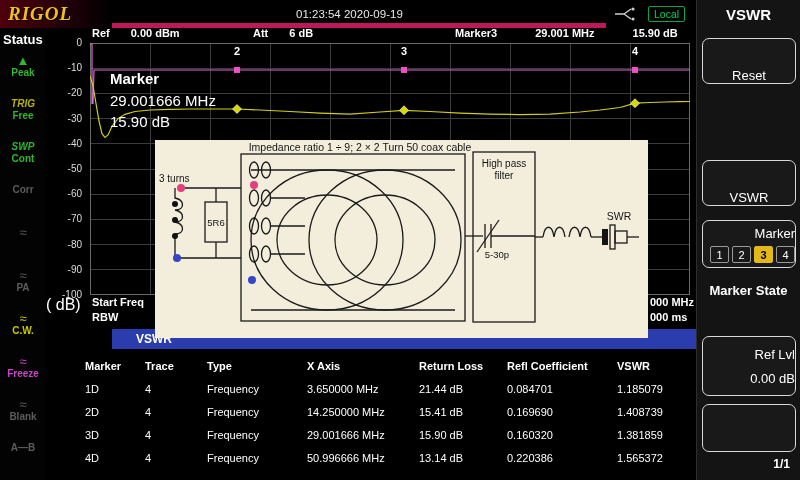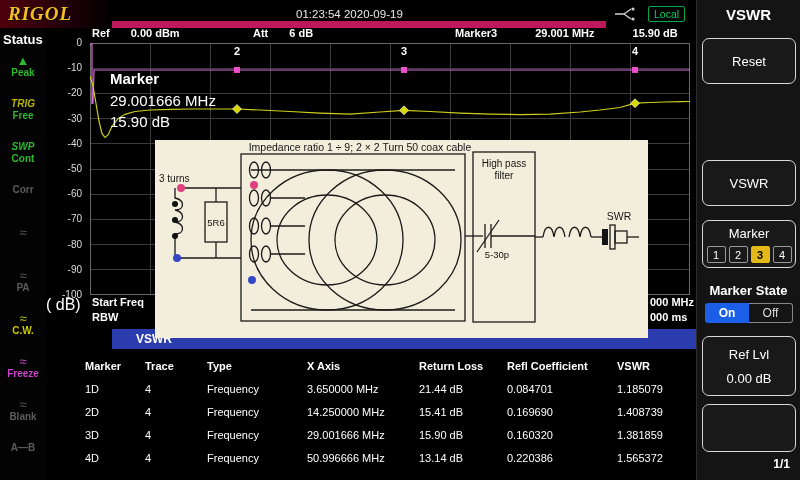--- a/index.html
+++ b/index.html
@@ -1,21 +1,21 @@
 <!DOCTYPE html>
 <html><head>
 <meta charset="utf-8">
 <style>
   *{margin:0;padding:0;box-sizing:border-box}
   body{background:#222;font-family:"Liberation Sans","DejaVu Sans",sans-serif}
   .screen{position:relative;width:800px;height:480px;background:#000;overflow:hidden;color:#fff}
   svg{font-family:"Liberation Sans","DejaVu Sans",sans-serif}
 
   
-  .topbar{position:absolute;left:0;top:0;width:606px;height:28px;background:#000;border-bottom:7px solid #be185d}
+  .topbar{position:absolute;left:0;top:0;width:606px;height:28px;background:#000;border-bottom:5px solid #be185d}
   .logo{position:absolute;left:0;top:0;width:112px;height:28px;background:linear-gradient(90deg,#4e000c,#25000a 55%,#000);display:flex;align-items:center;padding-left:8px}
   .logo span{font-family:"Liberation Serif","DejaVu Serif",serif;font-style:italic;font-weight:bold;font-size:19px;color:#f0c020;letter-spacing:1px;text-shadow:1px 1px 0 #000}
   .datetime{position:absolute;left:296px;top:8px;font-size:11.5px;color:#e8e8e8}
   .remote-icon{position:absolute;left:614px;top:7px}
   .local{position:absolute;left:648px;top:6px;border:1px solid #00a848;color:#00d060;font-size:10.5px;padding:0 5px;height:16px;line-height:15px;border-radius:2px}
 
   
   .status-col{position:absolute;left:0;top:28px;width:46px;height:452px;background:#030303}
   .status-title{position:absolute;left:3px;top:4px;font-size:13px;font-weight:bold;color:#fff}
   .status-item{position:absolute;left:0;width:46px;display:flex;flex-direction:column;align-items:center;line-height:12px;text-align:center}
@@ -43,21 +43,21 @@
   .trow span{padding-left:5px;white-space:nowrap}
 
   
   .schematic{position:absolute;left:155px;top:140px;width:493px;height:198px;z-index:5}
   .ln{fill:none;stroke:#1a1a1a;stroke-width:1.3}
   .sch-t{fill:#141414}
 
   
   .menu{position:absolute;left:696px;top:0;width:104px;height:480px;background:#141414;border-left:1px solid #2e2e2e;z-index:6}
   .menu-title{position:absolute;top:6px;left:0;width:100%;text-align:center;font-size:15px;font-weight:bold;color:#fff}
-  .mbtn{position:absolute;left:5px;width:94px;border:1px solid #d8d8d8;border-radius:7px;background:#191919;display:flex;align-items:center;justify-content:center;font-size:13px;color:#fff}
+  .mbtn{position:absolute;left:5px;width:94px;border:1px solid #d8d8d8;border-radius:7px;background:#191919;display:flex;align-items:flex-end;justify-content:center;font-size:13px;color:#fff}
   #btn-reset{top:38px;height:46px}
   #btn-calopen{top:99px;height:46px}
   #btn-vswr{top:160px;height:46px}
   #btn-marker{top:220px;height:48px;flex-direction:column;justify-content:flex-start;padding-top:5px}
   .mnums{display:flex;gap:3px;margin-top:5px}
   .mnum{width:19px;height:17px;border:1px solid #999;font-size:11px;display:flex;align-items:center;justify-content:center;border-radius:2px;color:#fff}
   .mnum.active{background:#e2b919;color:#000;border-color:#e2b919;font-weight:bold}
   .mstate-label{position:absolute;top:283px;left:0;width:100%;text-align:center;font-size:13px;font-weight:bold;color:#fff}
   .mtoggle{position:absolute;top:303px;left:8px;display:flex}
   .mtoggle span{width:44px;height:20px;display:flex;align-items:center;justify-content:center;font-size:12px}
@@ -333,24 +333,20 @@
     <div class="mbtn" id="btn-marker">
       <span>Marker</span>
       <div class="mnums">
         <span class="mnum">1</span>
         <span class="mnum">2</span>
         <span class="mnum active">3</span>
         <span class="mnum">4</span>
       </div>
     </div>
     <div class="mstate-label">Marker State</div>
-    <div class="mtoggle">
-      <span class="on">On</span>
-      <span class="off">Off</span>
-    </div>
     <div class="mbtn" id="btn-reflvl">
       <span>Ref Lvl</span>
       <span>0.00 dB</span>
     </div>
     <div class="mbtn" id="btn-empty"></div>
     <div class="mpage">1/1</div>
   </div>
 
 </div>
 

